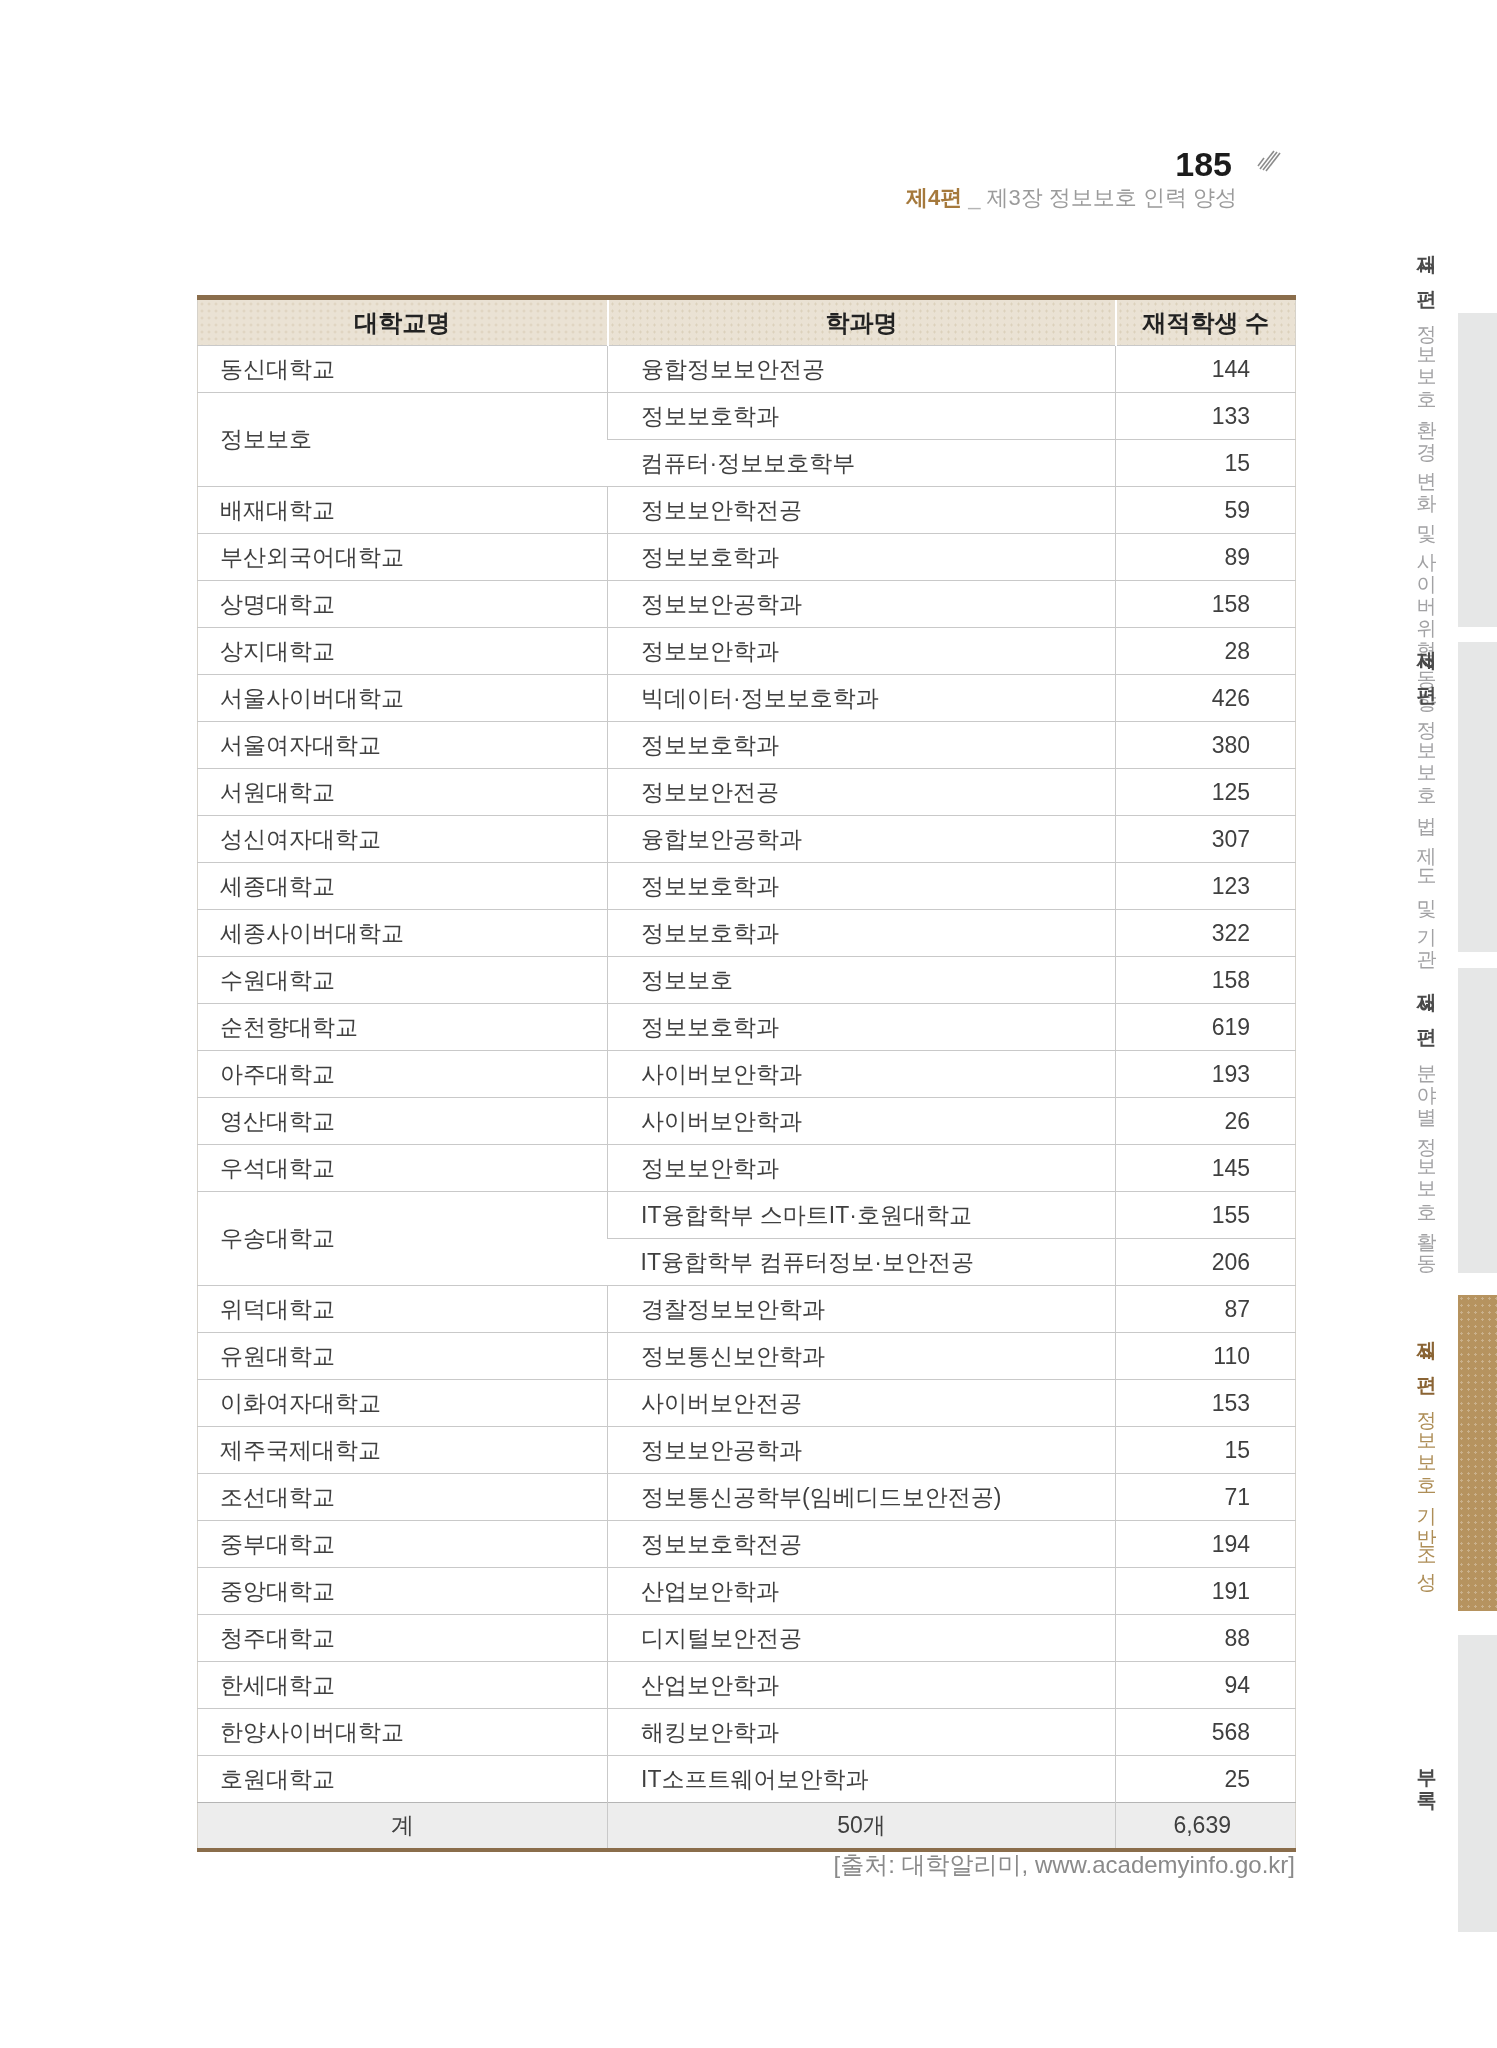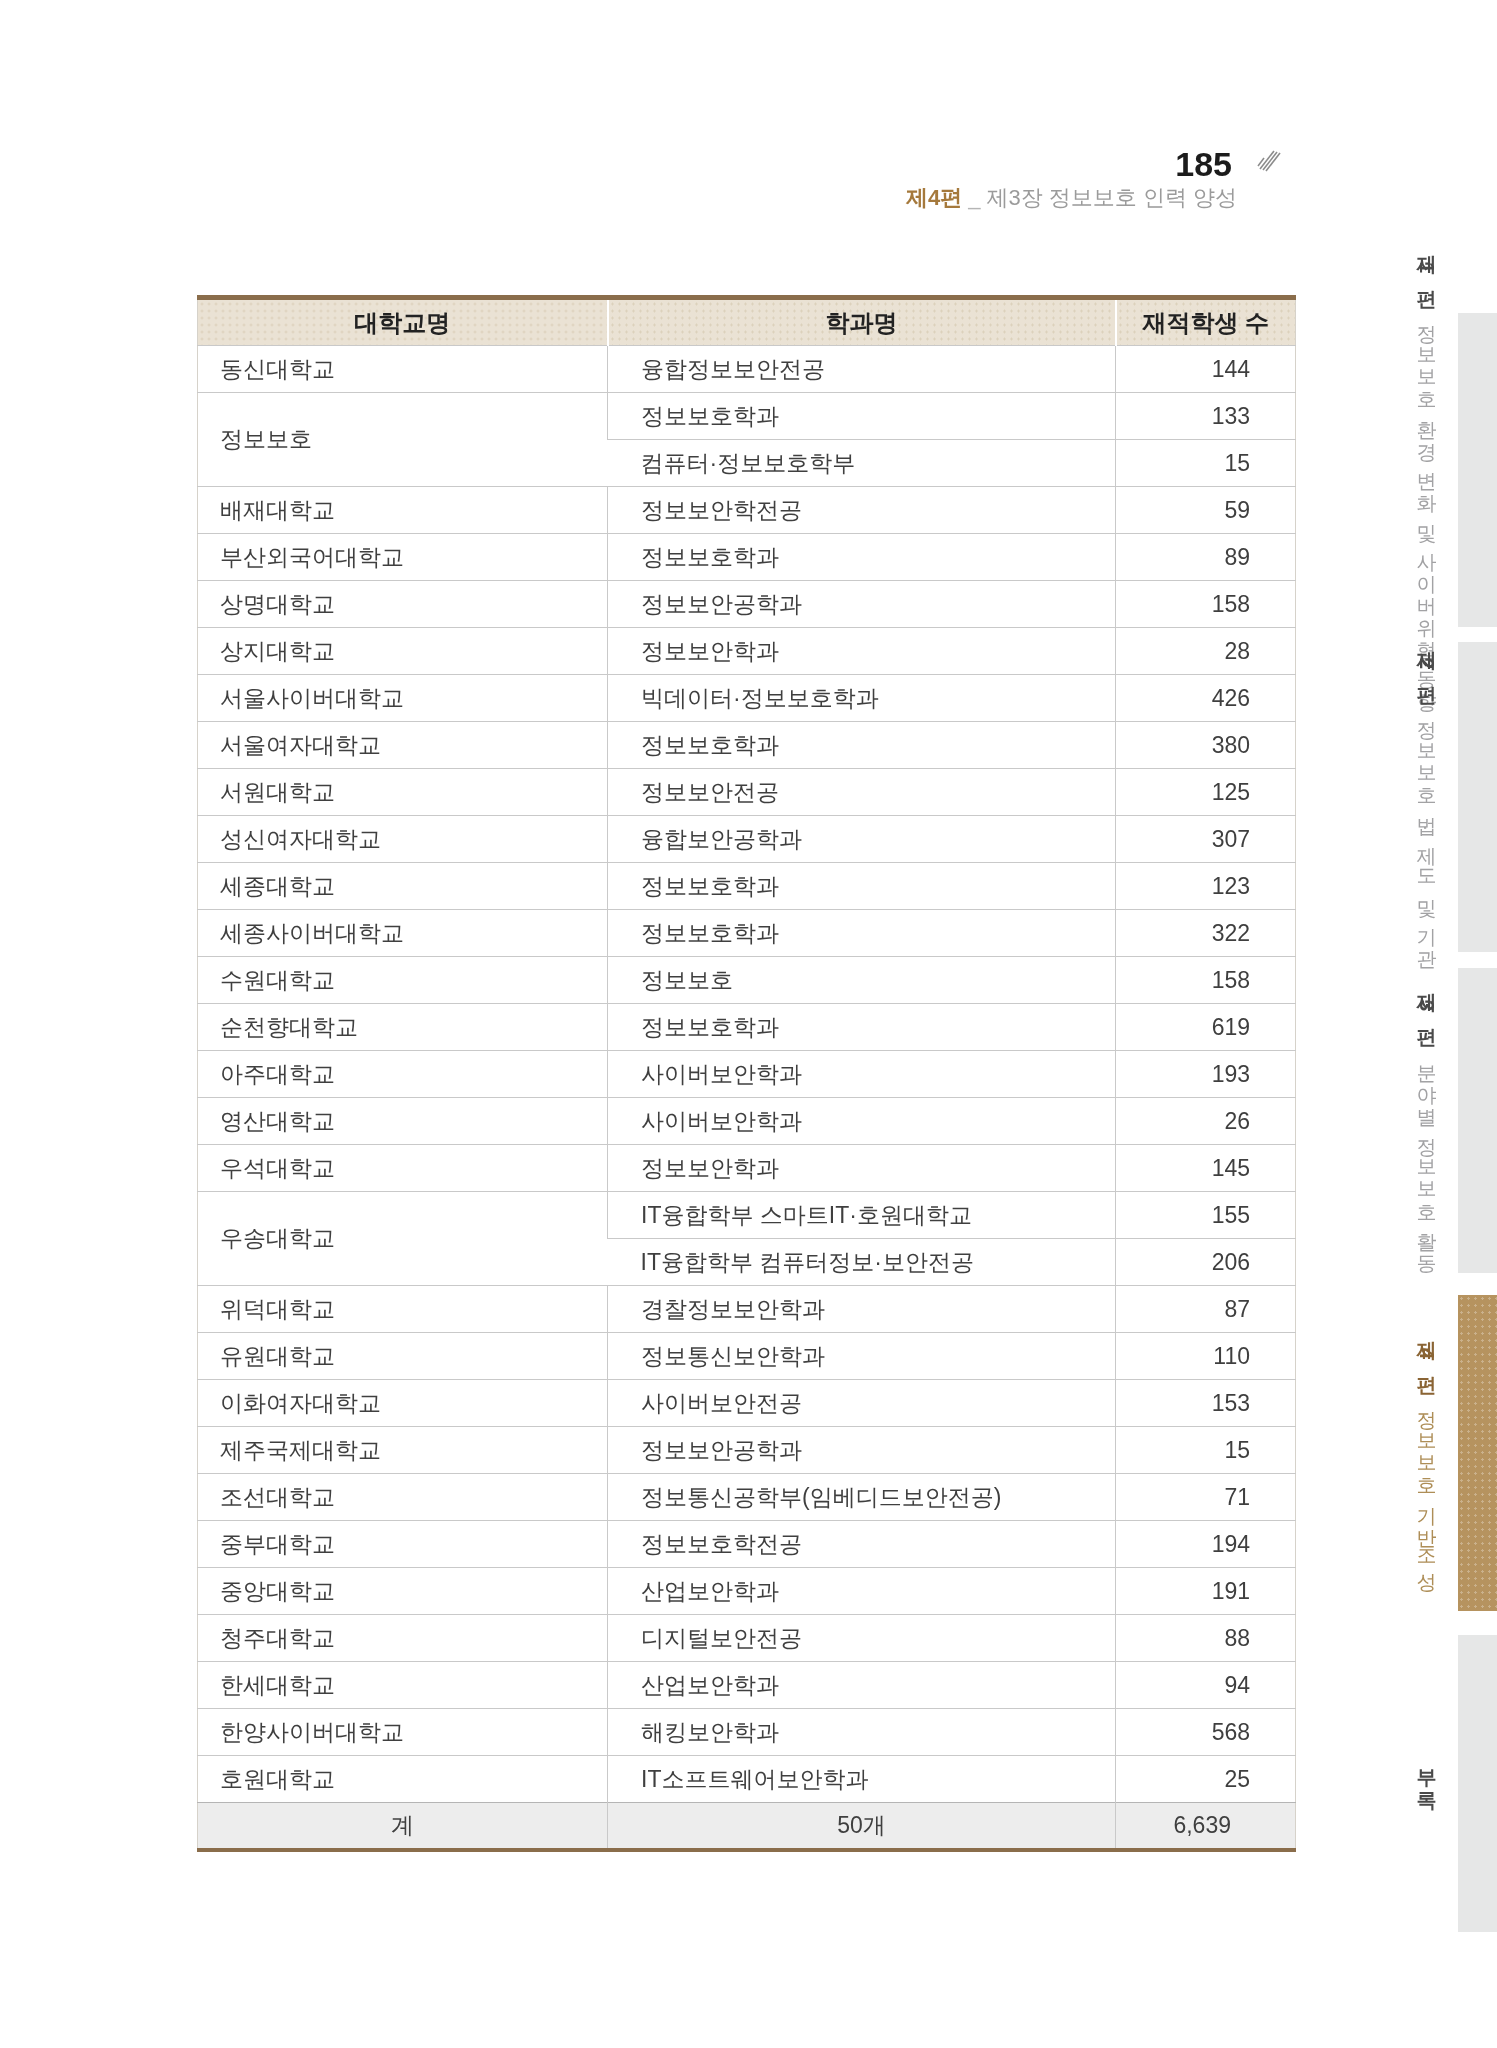--- a/index.html
+++ b/index.html
@@ -285,20 +285,21 @@
       <tbody>
         <tr class="total">
           <td class="tu">계</td>
           <td class="td">50개</td>
           <td class="ts">6,639</td>
         </tr>
       </tbody>
     </table>
   </div>
 
+  <div class="source-note">[출처: 대학알리미, www.academyinfo.go.kr]</div>
 
   <div class="side-tab t1">
     <div class="vtext">
         <span class="inner"><span class="tnum">제1편</span><span class="tlabel">정보보호 환경 변화 및 사이버위협 동향</span></span>
       </div>
     <div class="bar"></div>
   </div>
   <div class="side-tab t2">
     <div class="vtext">
         <span class="inner"><span class="tnum">제2편</span><span class="tlabel">정보보호 법·제도 및 기관</span></span>

